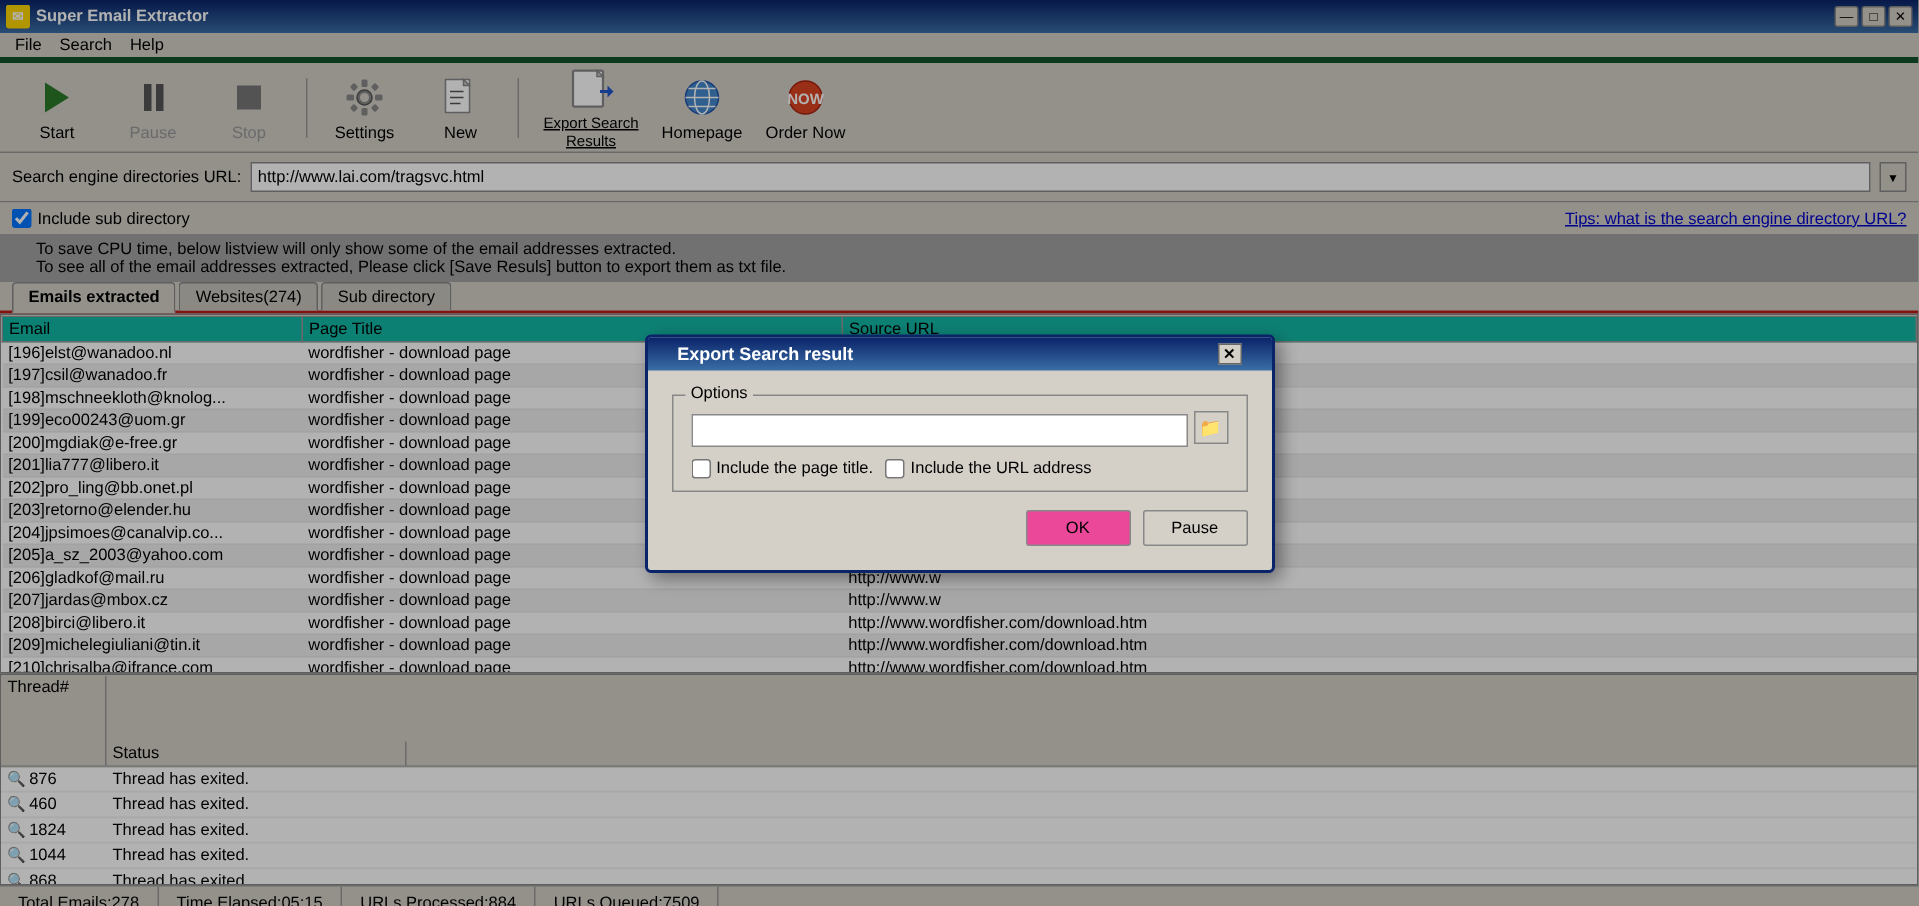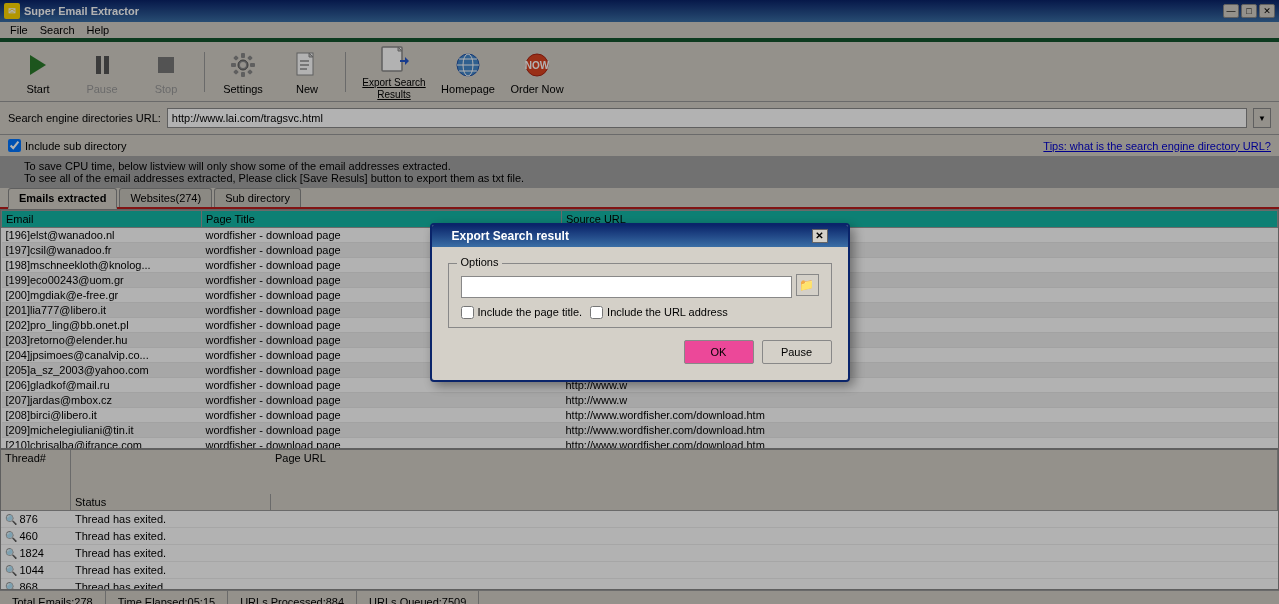--- a/index.html
+++ b/index.html
@@ -632,21 +632,20 @@
     <td>http://www.wordfisher.com/download.htm</td>
   </tr>
       </tbody>
   </table>
 </div>
 
 <div class="threads-panel">
   <div class="threads-header">
     <div class="threads-header-cell">Thread#</div>
     <div class="threads-header-cell">Status</div>
-    <div class="threads-header-cell">Page URL</div>
   </div>
   <div id="threads-list">
       <div class="thread-row">
     <div class="thread-cell">
       <span class="thread-icon">🔍</span>
       876
     </div>
     <div class="thread-cell">Thread has exited.</div>
     <div class="thread-cell"></div>
   </div>

